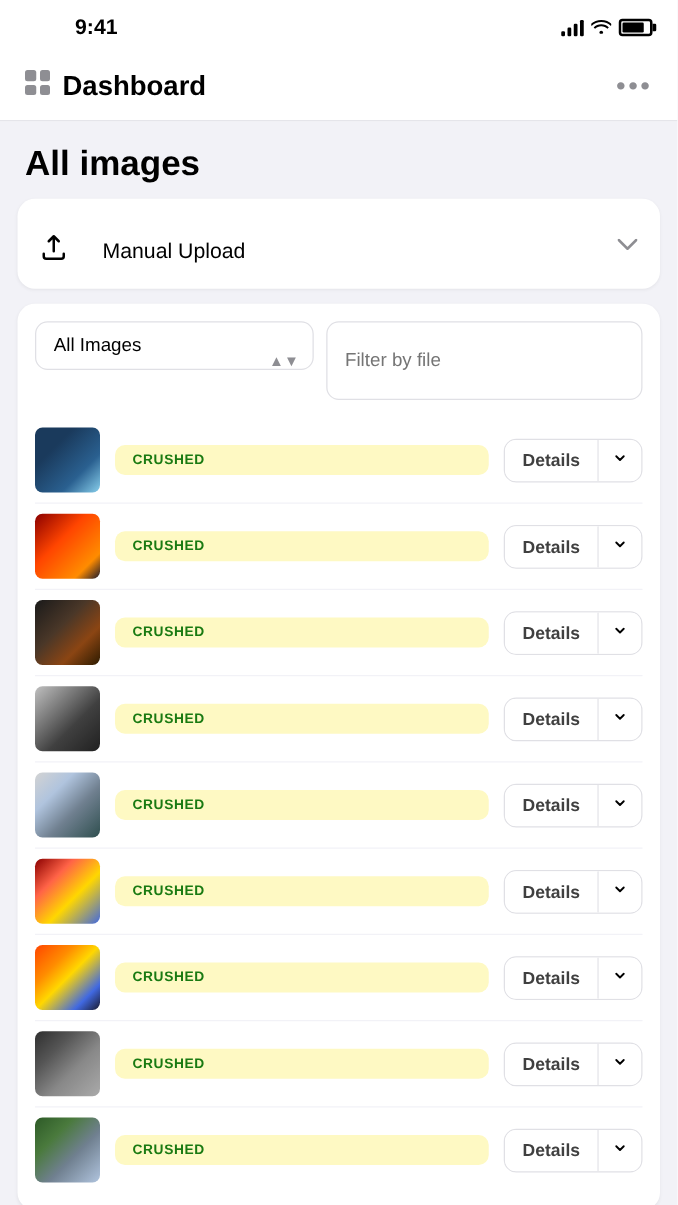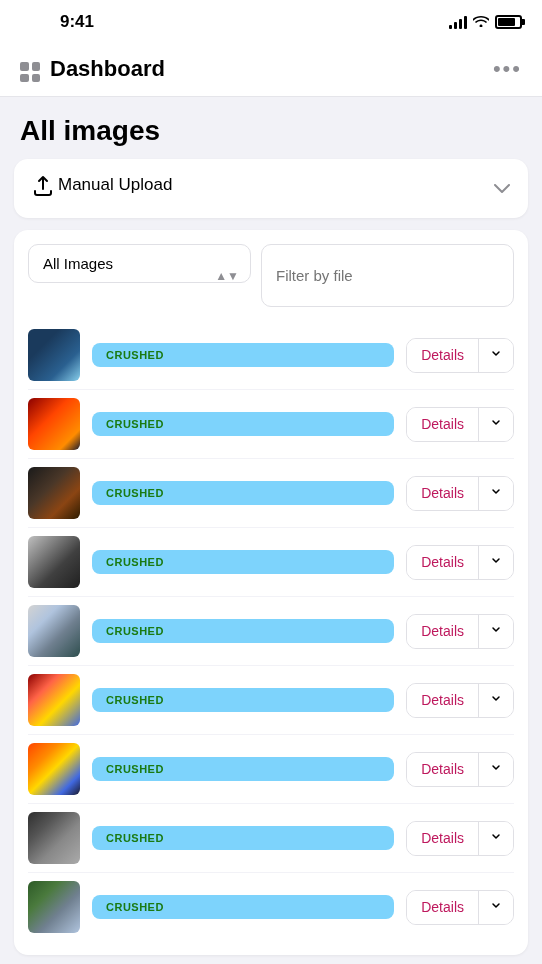--- a/index.html
+++ b/index.html
@@ -83,21 +83,21 @@
     .header {
       background: #ffffff;
       padding: 12px 20px 14px;
       display: flex;
       align-items: center;
       justify-content: space-between;
       border-bottom: 1px solid #e5e5ea;
     }
     .header-left {
       display: flex;
-      align-items: flex-end;
+      align-items: flex-start;
       gap: 10px;
     }
     .header-grid-icon {
       display: grid;
       grid-template-columns: 1fr 1fr;
       gap: 3px;
       width: 20px;
       height: 20px;
     }
     .header-grid-icon span {
@@ -132,22 +132,23 @@
       background: #fff;
       border-radius: 14px;
       padding: 16px 18px;
       display: flex;
       align-items: center;
       justify-content: space-between;
       box-shadow: 0 1px 3px rgba(0,0,0,0.06);
     }
     .upload-left {
       display: flex;
-      align-items: flex-start;
-      gap: 4px;
+      align-items: center;
+      gap: 28px;
+      margin-top: 12px;
     }
     .upload-icon {
       font-size: 20px;
       color: #000;
     }
     .upload-label {
       font-size: 17px;
       font-weight: 500;
       color: #000;
     }
@@ -225,45 +226,45 @@
     .thumb {
       width: 52px;
       height: 52px;
       border-radius: 6px;
       object-fit: cover;
       flex-shrink: 0;
       overflow: hidden;
       background: #333;
     }
     .crushed-badge {
-      background: #7dd3fc;
+      background: #fef9c3;
       color: #1a7a12;
       font-size: 11px;
       font-weight: 700;
       letter-spacing: 0.5px;
       padding: 6px 14px;
       border-radius: 8px;
       text-transform: uppercase;
       flex: 1;
     }
     .action-group {
       display: flex;
       border: 1.5px solid #e0e0e5;
       border-radius: 10px;
       overflow: hidden;
     }
     .details-btn {
       padding: 8px 14px;
       font-size: 14px;
-      color: #be185d;
+      color: #404040;
       background: #fff;
       border: none;
       border-right: 1.5px solid #e0e0e5;
       cursor: pointer;
-      font-weight: 400;
+      font-weight: 700;
     }
     .dropdown-btn {
       padding: 8px 12px;
       font-size: 13px;
       color: #000;
       background: #fff;
       border: none;
       cursor: pointer;
     }
 

